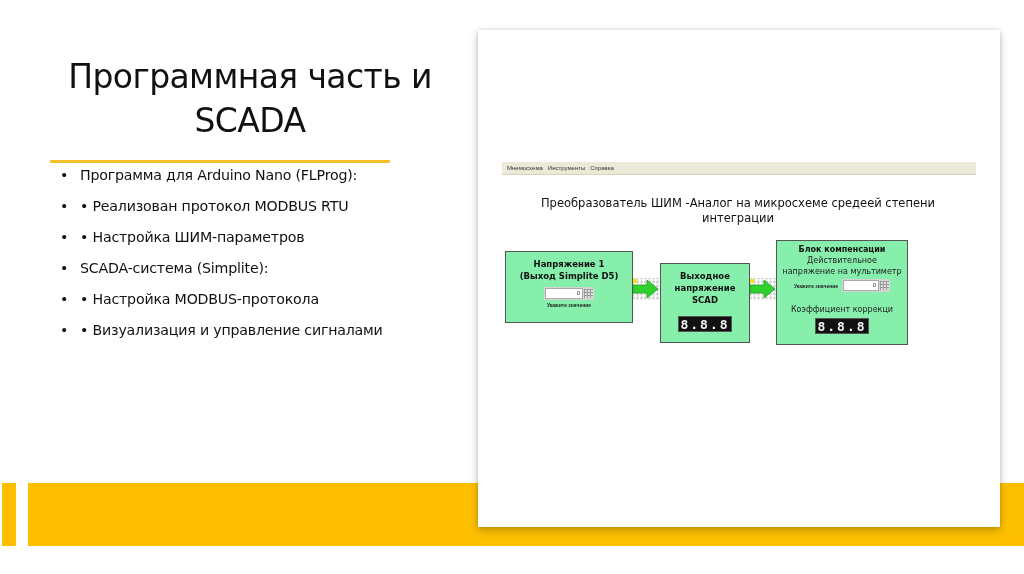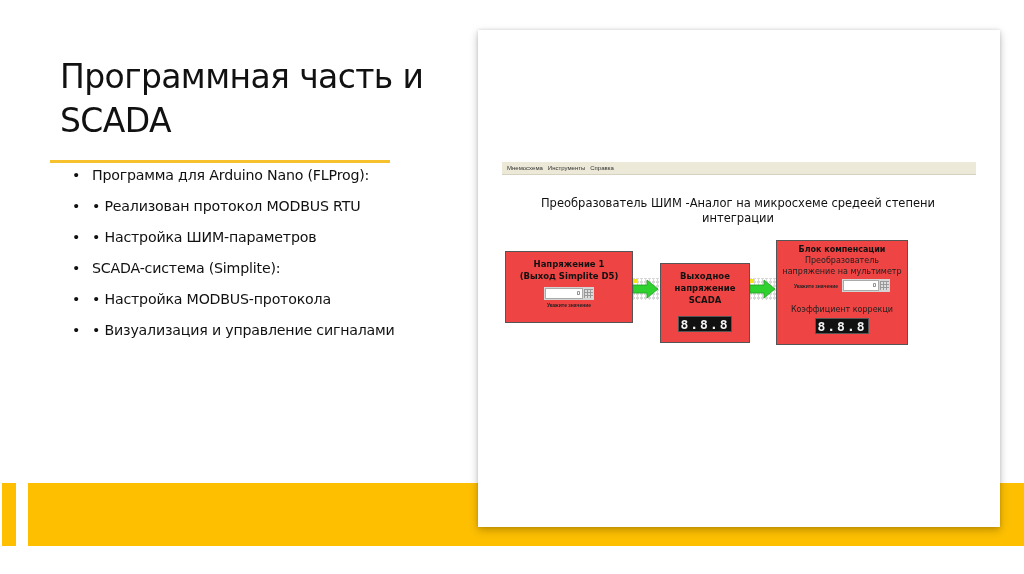--- a/index.html
+++ b/index.html
@@ -4,27 +4,28 @@
   <style>
     * { margin: 0; padding: 0; box-sizing: border-box; }
     html, body { width: 1024px; height: 574px; background: #ffffff; overflow: hidden; }
     body { position: relative; font-family: "Liberation Sans", "DejaVu Sans", sans-serif; color: #000; }
 
     .slide-title {
       position: absolute; left: 60px; top: 55px; width: 380px;
       font-family: "DejaVu Sans", sans-serif;
       font-size: 33px; line-height: 44px; font-weight: normal; color: #111;
       letter-spacing: -0.6px;
+      text-align: center;
     }
     .title-rule {
       position: absolute; left: 50px; top: 160px; width: 340px; height: 3px;
       background: #f6c12c;
     }
     .bullets {
-      position: absolute; left: 72px; top: 166px; width: 360px;
+      position: absolute; left: 60px; top: 166px; width: 360px;
       list-style: none;
       font-family: "DejaVu Sans", sans-serif; font-size: 14.2px; color: #111;
       letter-spacing: -0.2px;
     }
     .bullets li { line-height: 19px; margin-bottom: 12px; }
     .bullets li .dot { display: inline-block; width: 20px; }
 
     .yellow-bar-small { position: absolute; left: 2px; top: 483px; width: 14px; height: 63px; background: #fdbf00; }
     .yellow-bar { position: absolute; left: 28px; top: 483px; width: 996px; height: 63px; background: #fdbf00; }
 
@@ -41,21 +42,21 @@
     }
     .menubar span { cursor: default; }
 
     .scada-title {
       position: absolute; left: 30px; top: 166px; width: 460px;
       text-align: center; font-family: "DejaVu Sans", sans-serif;
       font-weight: normal; font-size: 11.5px; line-height: 15px; color: #111;
     }
 
     .block {
-      position: absolute; background: #ef4444; border: 1.5px solid #555;
+      position: absolute; background: #86efac; border: 1.5px solid #555;
       text-align: center;
     }
     .block-1 { left: 27px; top: 221px; width: 128px; height: 72px; }
     .block-2 { left: 182px; top: 233px; width: 90px; height: 80px; }
     .block-3 { left: 298px; top: 210px; width: 132px; height: 105px; }
 
     .block-title { font-family: "DejaVu Sans", sans-serif; font-weight: bold; font-size: 8.5px; line-height: 12px; color: #111; margin-top: 6px; }
     .block-3 .block-title { margin-top: 3px; font-size: 8px; line-height: 11px; }
     .block-sub { font-family: "DejaVu Sans", sans-serif; font-size: 8px; line-height: 11px; color: #222; }
 
@@ -144,35 +145,35 @@
   <div class="arrow arrow-1">
     <svg width="26" height="22" viewBox="0 0 26 22">
       <rect x="0" y="1" width="4" height="4" fill="#f5e21a"></rect>
       <polygon points="0,7 14,7 14,2 25,11 14,20 14,15 0,15" fill="#2fd12f" stroke="#22a022" stroke-width="0.8"></polygon>
     </svg>
   </div>
 
   <div class="block block-2">
     <div class="block-title">
       <div>Выходное</div>
-      <div>напряжение SCADA</div>
+      <div>напряжение SCAD</div>
     </div>
     <div class="lcd">8.8.8</div>
   </div>
 
   <div class="arrow arrow-2">
     <svg width="26" height="22" viewBox="0 0 26 22">
       <rect x="0" y="1" width="4" height="4" fill="#f5e21a"></rect>
       <polygon points="0,7 14,7 14,2 25,11 14,20 14,15 0,15" fill="#2fd12f" stroke="#22a022" stroke-width="0.8"></polygon>
     </svg>
   </div>
 
   <div class="block block-3">
     <div class="block-title">Блок компенсации</div>
-    <div class="block-sub">Преобразователь</div>
+    <div class="block-sub">Действительное</div>
     <div class="block-sub">напряжение на мультиметр</div>
     <div class="comp-row">
       <div class="hint">Укажите значение</div>
       <div class="num-input">
         <div class="field">0</div>
         <div class="grid-icon"></div>
       </div>
     </div>
     <div class="coef-label">Коэффициент коррекци</div>
     <div class="lcd">8.8.8</div>

